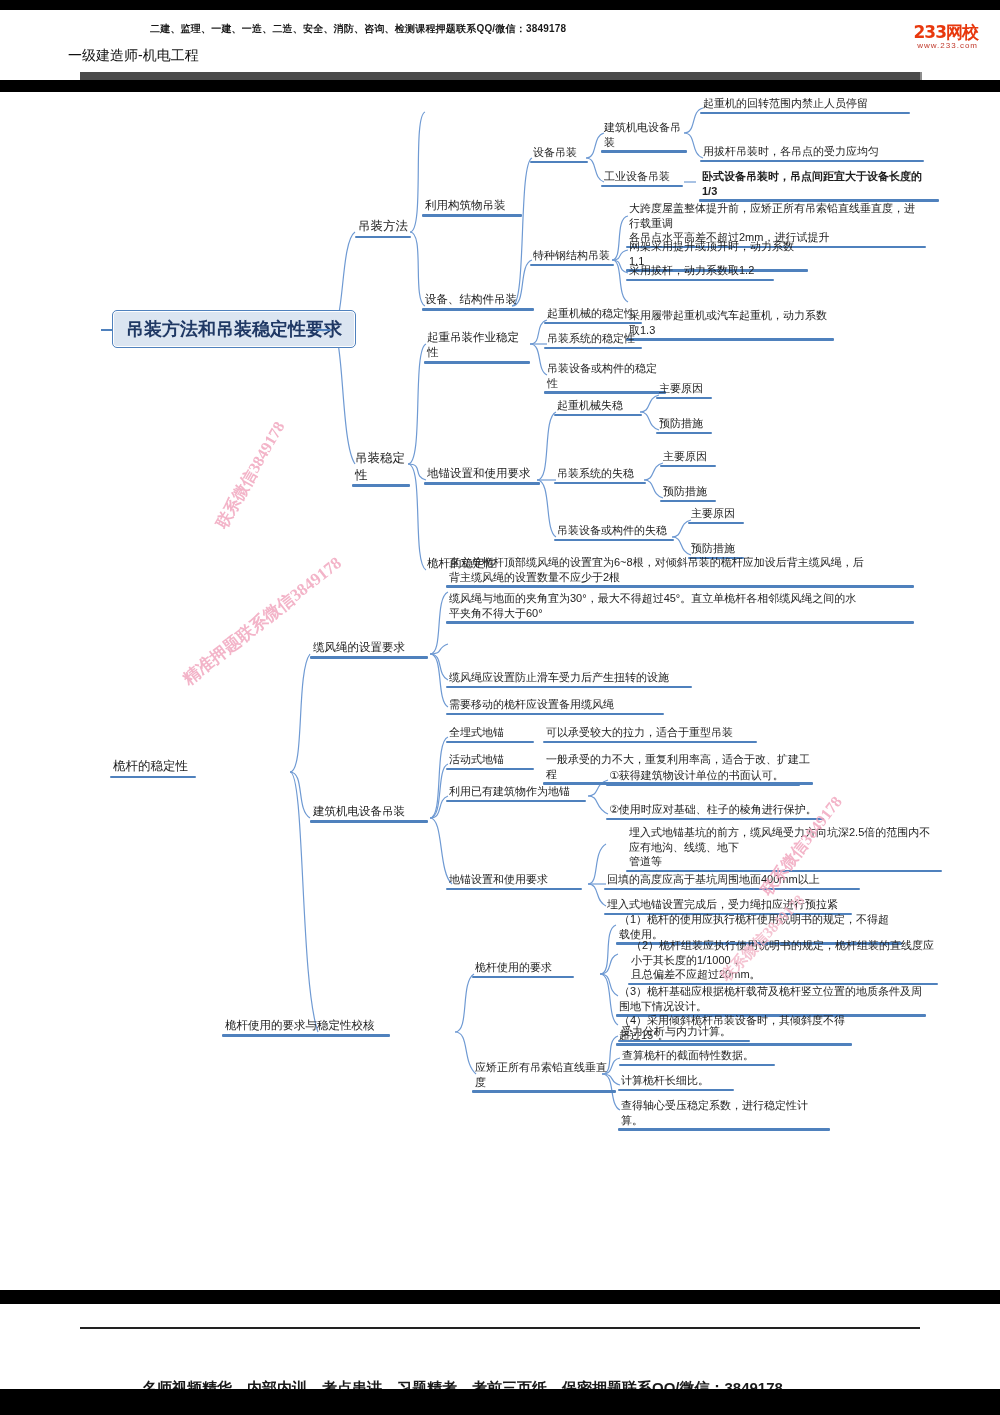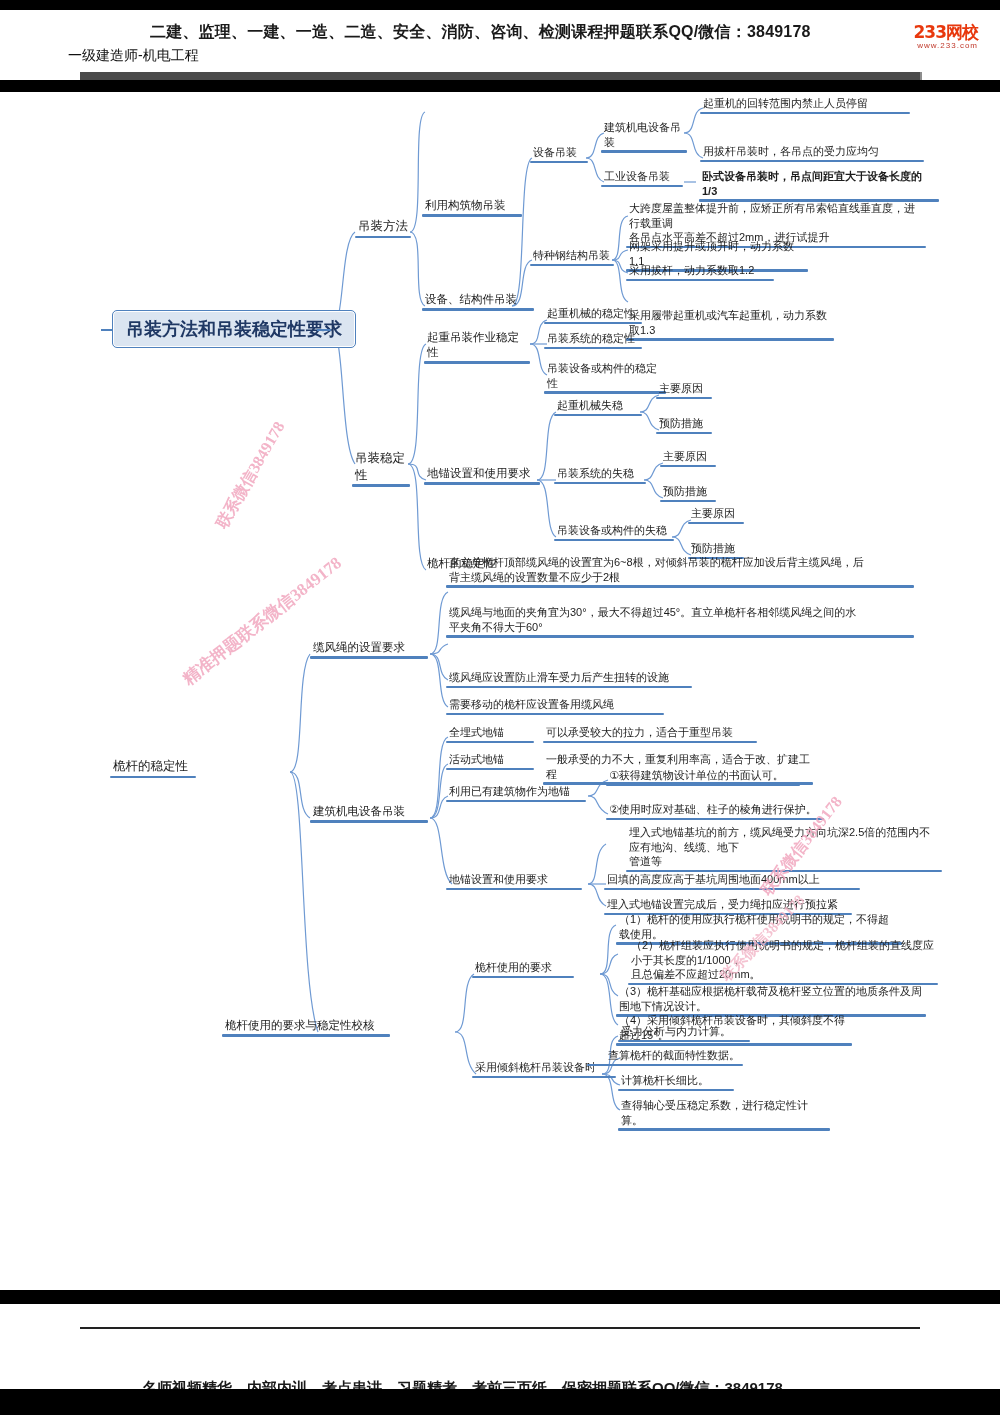--- a/index.html
+++ b/index.html
@@ -16,21 +16,21 @@
   #band-top2{top:80px;height:12px;}
   #band-bottom{top:1290px;height:14px;}
   #band-bottom2{top:1389px;height:26px;}
 
   .greybar{position:absolute;left:80px;width:840px;height:10px;top:72px;
            background:#4a4a4a;border-right:2px solid #8d8d8d;}
 
   
   #header-promo{
     position:absolute;left:150px;top:22px;width:700px;
-    font-size:16px;font-weight:bold;color:#1a1a1a;letter-spacing:.2px;
+    font-size:10px;font-weight:bold;color:#1a1a1a;letter-spacing:.2px;
     white-space:nowrap;
   }
   #header-subject{
     position:absolute;left:68px;top:47px;
     font-size:14px;color:#111;white-space:nowrap;
   }
   #logo-top{position:absolute;right:22px;top:24px;text-align:right;line-height:1;}
   #logo-top .l1{font-size:17px;font-weight:bold;color:#e8380d;letter-spacing:-1px;
                 font-family:"DejaVu Sans",sans-serif;}
   #logo-top .l2{font-size:8px;color:#c0392b;letter-spacing:1px;margin-top:1px;}
@@ -309,21 +309,21 @@
 
     <div class="node lvl3" style="left:310px;top:548px;width:118px;">
       <span class="txt">缆风绳的设置要求</span>
         <span class="bar"></span>
     </div>
     <div class="node leaf" style="left:446px;top:463px;width:468px;">
       <span class="txt">直立单桅杆顶部缆风绳的设置宜为6~8根，对倾斜吊装的桅杆应加设后背主缆风绳，后
 背主缆风绳的设置数量不应少于2根</span>
         <span class="bar"></span>
     </div>
-    <div class="node leaf" style="left:446px;top:513px;width:468px;">
+    <div class="node leaf" style="left:446px;top:499px;width:468px;">
       <span class="txt">缆风绳与地面的夹角宜为30°，最大不得超过45°。直立单桅杆各相邻缆风绳之间的水
 平夹角不得大于60°</span>
         <span class="bar"></span>
     </div>
     <div class="node leaf" style="left:446px;top:578px;width:246px;">
       <span class="txt">缆风绳应设置防止滑车受力后产生扭转的设施</span>
         <span class="bar"></span>
     </div>
     <div class="node leaf" style="left:446px;top:605px;width:218px;">
       <span class="txt">需要移动的桅杆应设置备用缆风绳</span>
@@ -399,28 +399,28 @@
     </div>
     <div class="node leaf" style="left:616px;top:892px;width:310px;">
       <span class="txt">（3）桅杆基础应根据桅杆载荷及桅杆竖立位置的地质条件及周围地下情况设计。</span>
         <span class="bar"></span>
     </div>
     <div class="node leaf" style="left:616px;top:921px;width:236px;">
       <span class="txt">（4）采用倾斜桅杆吊装设备时，其倾斜度不得超过15°。</span>
         <span class="bar"></span>
     </div>
     <div class="node leaf" style="left:472px;top:968px;width:144px;">
-      <span class="txt">采用倾斜桅杆吊装设备时</span>
+      <span class="txt">应矫正所有吊索铅直线垂直度</span>
         <span class="bar"></span>
     </div>
     <div class="node leaf" style="left:618px;top:932px;width:132px;">
       <span class="txt">受力分析与内力计算。</span>
         <span class="bar"></span>
     </div>
-    <div class="node leaf" style="left:587px;top:956px;width:156px;text-align:right;">
+    <div class="node leaf" style="left:619px;top:956px;width:156px;">
       <span class="txt">查算桅杆的截面特性数据。</span>
         <span class="bar"></span>
     </div>
     <div class="node leaf" style="left:618px;top:981px;width:116px;">
       <span class="txt">计算桅杆长细比。</span>
         <span class="bar"></span>
     </div>
     <div class="node leaf" style="left:618px;top:1006px;width:212px;">
       <span class="txt">查得轴心受压稳定系数，进行稳定性计算。</span>
         <span class="bar"></span>

